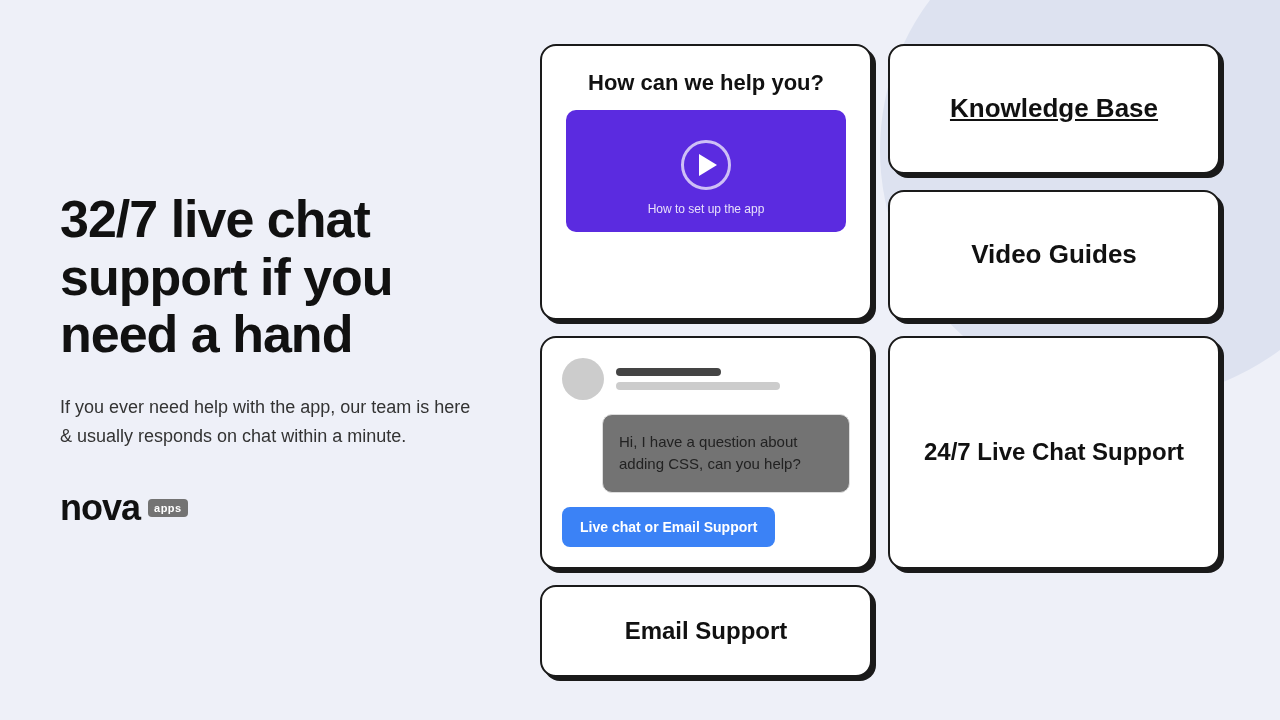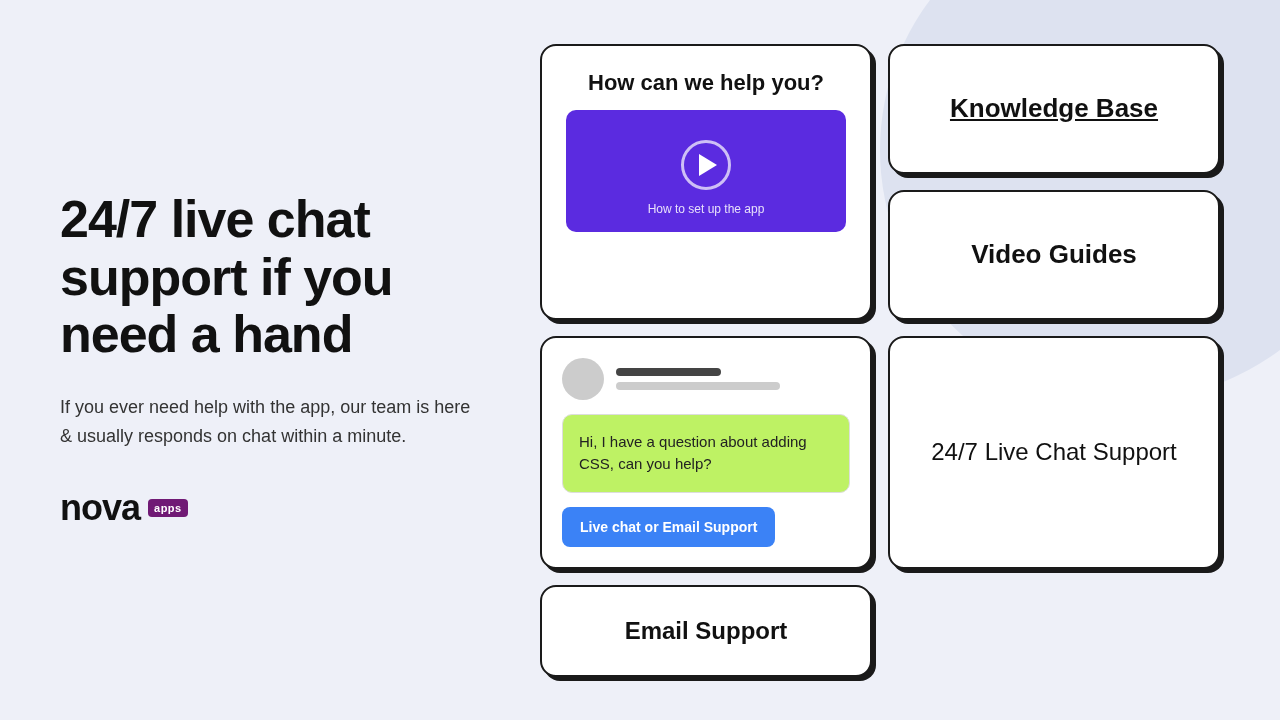--- a/index.html
+++ b/index.html
@@ -68,21 +68,21 @@
     }
 
     .logo-text {
       font-size: 36px;
       font-weight: 900;
       color: #111;
       letter-spacing: -1px;
     }
 
     .logo-badge {
-      background: #701a75;
+      background: #737373;
       color: #fff;
       font-size: 11px;
       font-weight: 700;
       padding: 3px 6px;
       border-radius: 4px;
       letter-spacing: 0.5px;
     }
 
     
     .right-col {
@@ -212,27 +212,28 @@
     .chat-line {
       height: 8px;
       border-radius: 4px;
       background: #ccc;
     }
 
     .chat-line.long { width: 70%; }
     .chat-line.short { width: 45%; background: #444; }
 
     .chat-bubble {
-      background: #bef264;
+      background: #737373;
       border: 1.5px solid #ddd;
       border-radius: 10px;
       padding: 16px;
       font-size: 15px;
       color: #222;
       line-height: 1.5;
+      margin-left: 40px;
     }
 
     .chat-cta-btn {
       background: #3b82f6;
       color: #fff;
       border: none;
       border-radius: 8px;
       padding: 12px 18px;
       font-size: 14px;
       font-weight: 600;
@@ -244,21 +245,21 @@
     
     .card-live-chat {
       display: flex;
       align-items: center;
       justify-content: center;
       padding: 30px;
     }
 
     .card-live-chat .card-title {
       font-size: 24px;
-      font-weight: 400;
+      font-weight: 700;
       color: #111;
       text-align: center;
     }
 
     
     .card-email {
       display: flex;
       justify-content: center;
       padding: 30px;
     }
@@ -269,21 +270,21 @@
       color: #111;
       text-align: center;
     }
   </style>
 </head>
 <body>
 
 <div class="page-wrapper">
 
   <div class="left-col">
-    <h1 class="headline">24/7 live chat support if you need a hand</h1>
+    <h1 class="headline">32/7 live chat support if you need a hand</h1>
     <p class="subtext">If you ever need help with the app, our team is here &amp; usually responds on chat within a minute.</p>
     <div class="logo">
       <span class="logo-text">nova</span>
       <span class="logo-badge">apps</span>
     </div>
   </div>
 
   <div class="right-col">
 
     <div class="card card-knowledge-base">

